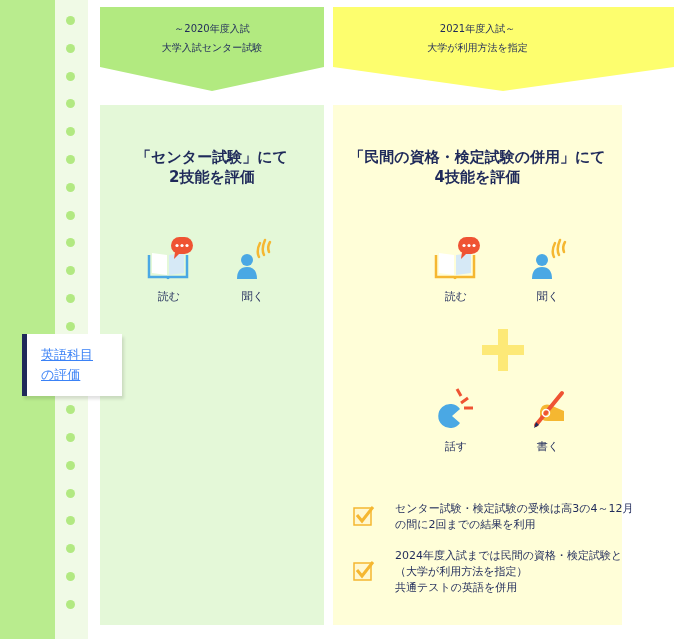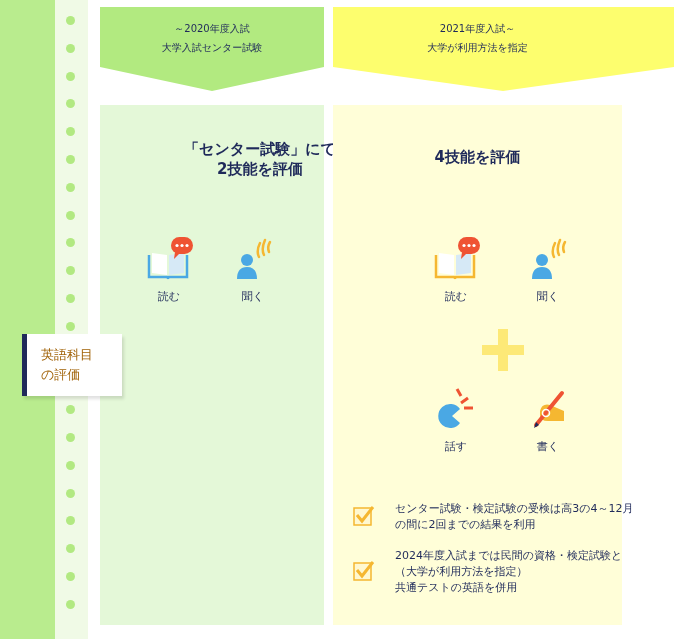--- a/index.html
+++ b/index.html
@@ -18,21 +18,21 @@
   .panel { position:absolute; top:105px; height:520px; }
   .panel-green { background:#e4f8d8; }
   .panel-yellow { background:#fffed8; }
   .headline { position:absolute; left:0; width:100%; text-align:center; font-size:15px; line-height:20px; font-weight:bold; color:#1f2a5a; }
   .skill { position:absolute; width:70px; text-align:center; }
   .skill svg { display:block; margin:0 auto; }
   .skill-label { font-size:11px; margin-top:8px; color:#1f2a5a; }
   .plus { position:absolute; }
   .eval-tag { position:absolute; left:22px; top:334px; width:95px; height:62px; background:#ffffff;
               border-left:5px solid #1f2a5a; box-shadow:2px 3px 3px rgba(0,0,0,0.12); }
-  .eval-tag span { position:absolute; left:14px; top:11px; font-size:13px; line-height:20px; color:#a16207; }
+  .eval-tag span { position:absolute; left:14px; top:11px; font-size:13px; line-height:20px; color:#3b82f6;text-decoration:underline; }
   .note { position:absolute; left:20px; width:310px; }
   .note svg { position:absolute; left:0; top:4px; }
   .note-text { position:absolute; left:42px; top:0; font-size:11px; line-height:16px; color:#1f2a5a; width:270px; }
 </style>
 </head>
 <body>
 
 <div class="stripe-left"></div>
 <div class="stripe-mid"></div>
 <div class="dots">
@@ -63,21 +63,21 @@
 <div class="col col-green banner">
   <svg width="224" height="84" viewBox="0 0 224 84">
     <polygon points="0,0 224,0 224,60 112,84 0,60" fill="#b2ea80"></polygon>
   </svg>
   <div class="banner-text">
     <div>～2020年度入試</div>
     <div>大学入試センター試験</div>
   </div>
 </div>
 <div class="col col-green panel panel-green">
-  <div class="headline" style="top:34px;padding-left:48px;">
+  <div class="headline" style="top:42px;">
     <div>「センター試験」にて</div>
     <div>2技能を評価</div>
   </div>
   <div class="skill" style="left:34px; top:130px;">
     <svg width="48" height="46" viewBox="0 0 48 46">
       <path d="M4 20 L4 42 L22 42 Q23 44 24 42 L42 42 L42 20" fill="none" stroke="#4aa8e4" stroke-width="2.5"></path>
       <path d="M7 18 L22 20 L22 40 L7 38 Z" fill="#ffffff"></path>
       <path d="M24 20 L39 18 L39 38 L24 40 Z" fill="#d6e9f6"></path>
       <rect x="26" y="2" width="22" height="17" rx="8.5" fill="#ef5333"></rect>
       <path d="M30 17 L29 24 L35 18 Z" fill="#ef5333"></path>
@@ -103,20 +103,21 @@
   <svg width="341" height="84" viewBox="0 0 341 84">
     <polygon points="0,0 341,0 341,60 170,84 0,60" fill="#fdfe6e"></polygon>
   </svg>
   <div class="banner-text">
     <div>2021年度入試～</div>
     <div>大学が利用方法を指定</div>
   </div>
 </div>
 <div class="col col-yellow panel panel-yellow">
   <div class="headline" style="top:42px;">
+    <div>「民間の資格・検定試験の併用」にて</div>
     <div>4技能を評価</div>
   </div>
 
   <div class="skill" style="left:88px; top:130px;">
     <svg width="48" height="46" viewBox="0 0 48 46">
       <path d="M4 20 L4 42 L22 42 Q23 44 24 42 L42 42 L42 20" fill="none" stroke="#f5b731" stroke-width="2.5"></path>
       <path d="M7 18 L22 20 L22 40 L7 38 Z" fill="#ffffff"></path>
       <path d="M24 20 L39 18 L39 38 L24 40 Z" fill="#d6e9f6"></path>
       <rect x="26" y="2" width="22" height="17" rx="8.5" fill="#ef5333"></rect>
       <path d="M30 17 L29 24 L35 18 Z" fill="#ef5333"></path>

